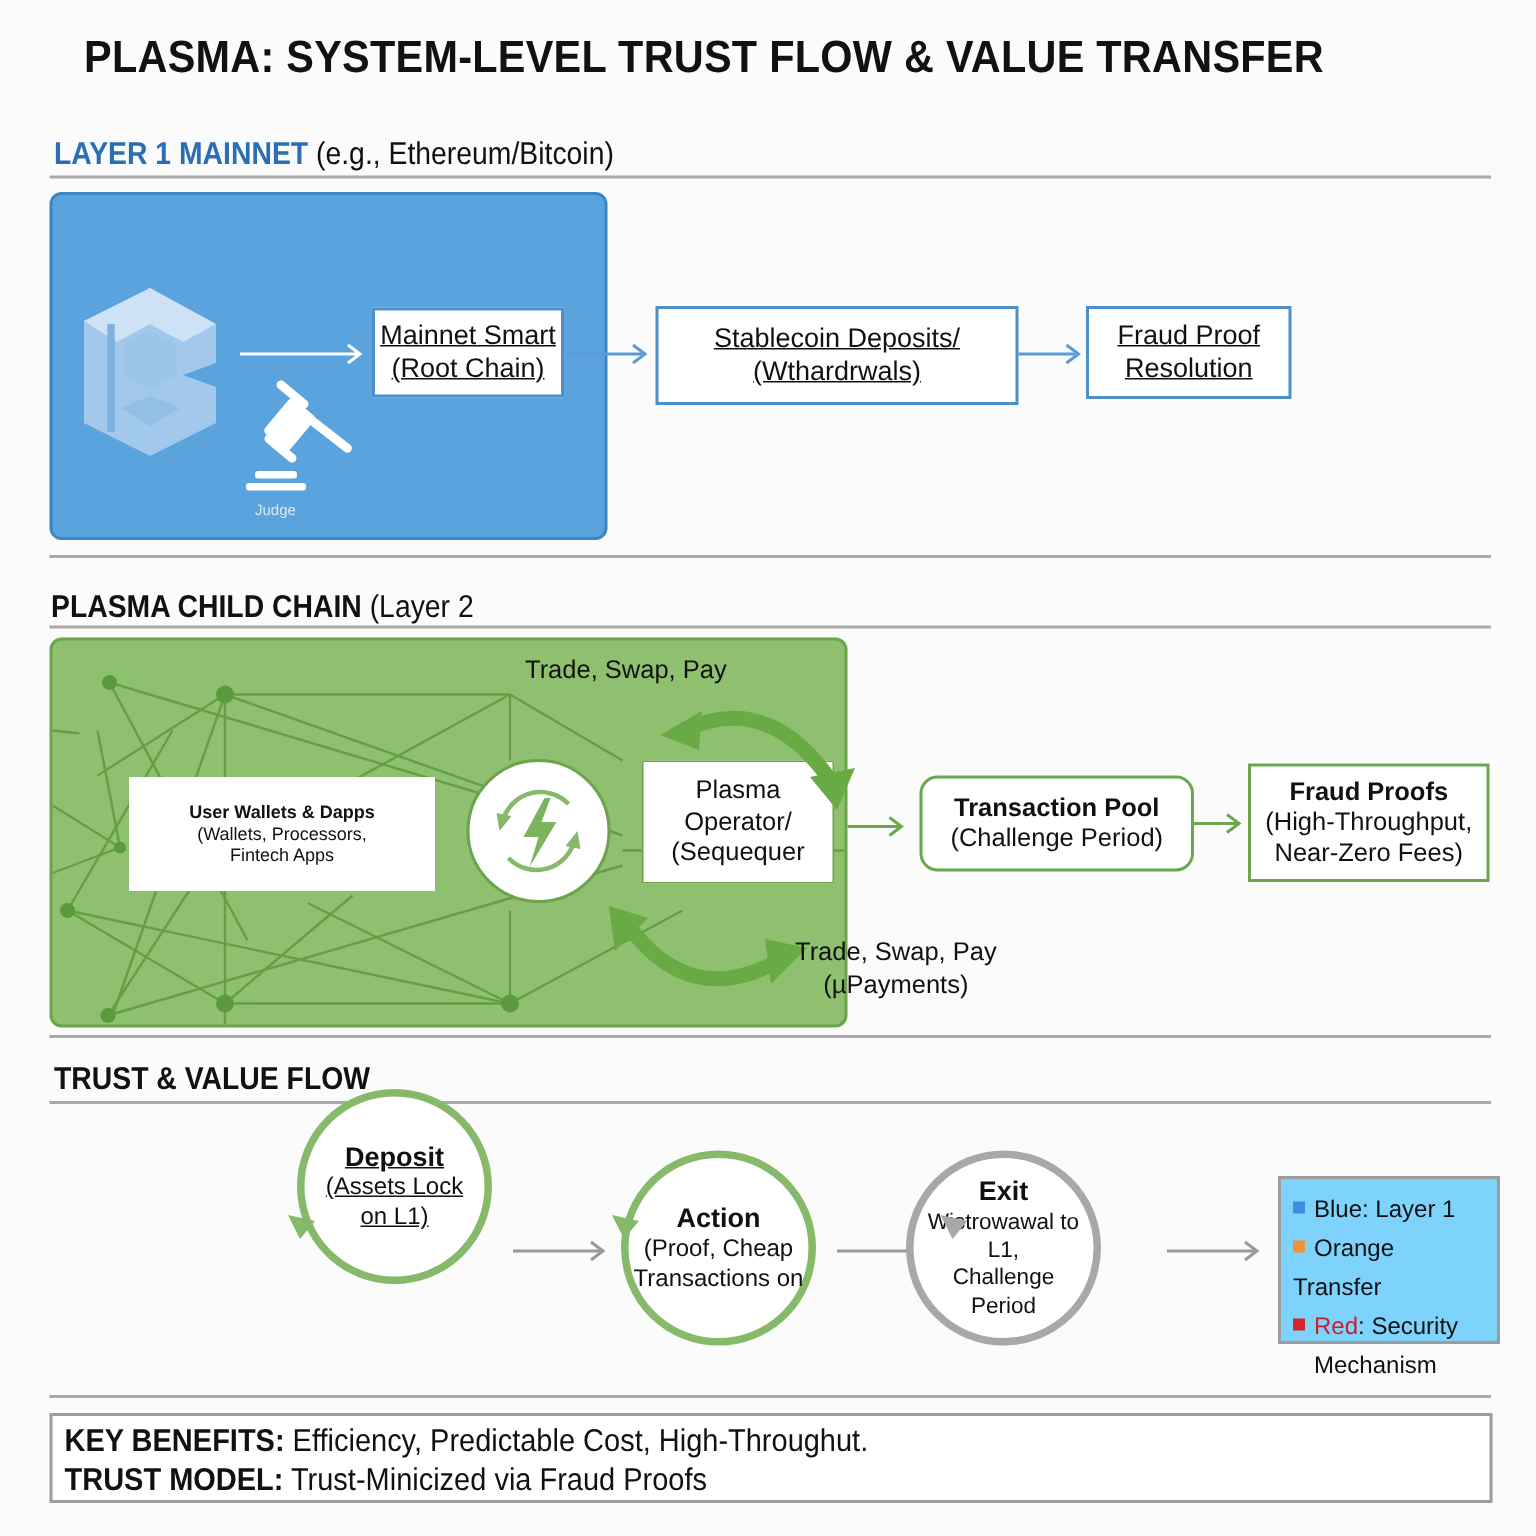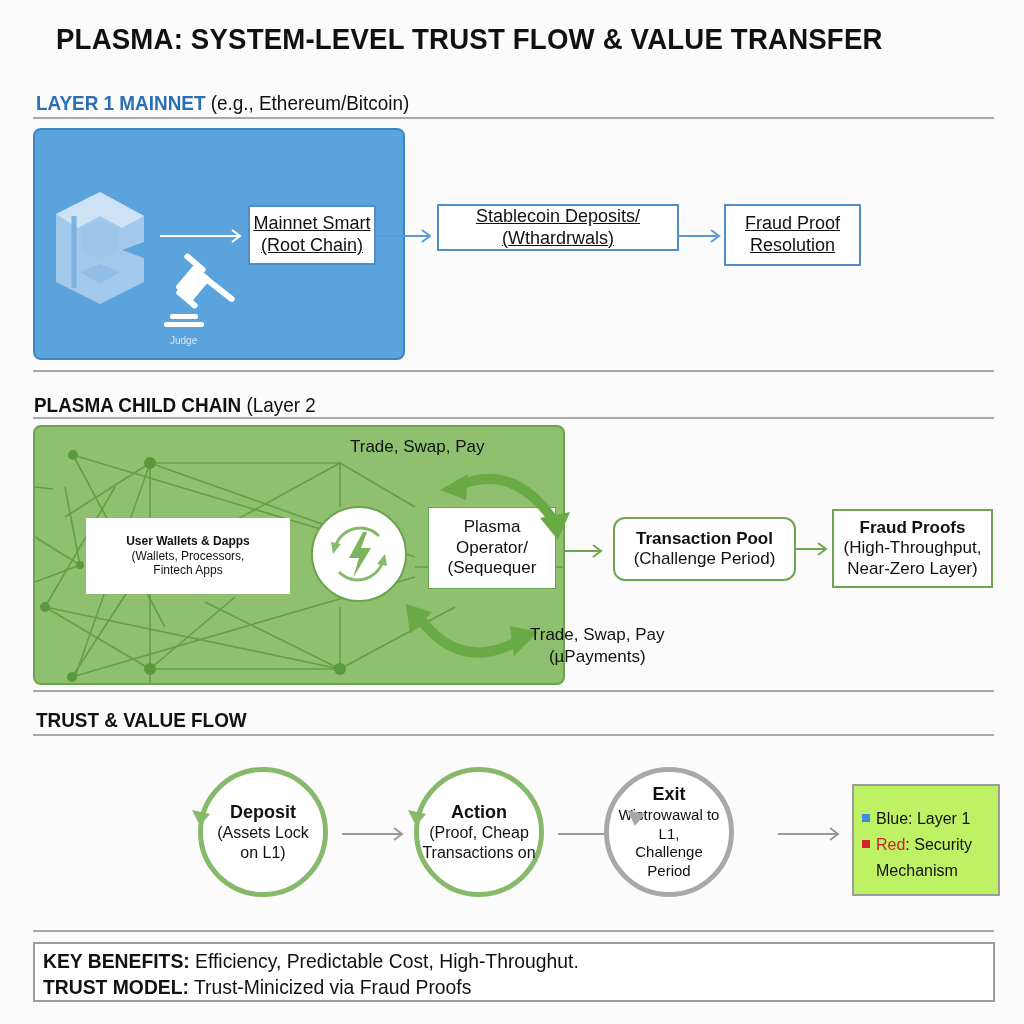--- a/index.html
+++ b/index.html
@@ -42,21 +42,21 @@
       width: 130px; height: 130px; border-radius: 50%; box-sizing: border-box;
       background: #fff; text-align: center; font-family: "Liberation Sans", sans-serif;
       display: flex; flex-direction: column; justify-content: center; align-items: center;
       font-size: 16px; line-height: 1.25;
     }
     .flow-circle.green { border: 5px solid #86b96a; }
     .flow-circle.gray { border: 5px solid #a8a8a8; }
     .flow-circle b { font-size: 18px; }
     .legend {
       left: 852px; top: 784px; width: 148px; height: 112px; box-sizing: border-box;
-      border: 2px solid #9c9c9c; background: #bef264; padding: 20px 8px;
+      border: 2px solid #9c9c9c; background: #7dd3fc; padding: 8px 8px;
       font-family: "Liberation Sans", sans-serif; font-size: 16px; line-height: 26px;
     }
     .legend .sw { display: inline-block; width: 8px; height: 8px; margin-right: 6px; vertical-align: middle; position: relative; top: -2px; }
     .footer {
       left: 33px; top: 942px; width: 962px; height: 60px; box-sizing: border-box;
       border: 2px solid #9c9c9c; background: #fff; padding: 4px 8px;
       font-family: "Liberation Sans", sans-serif; font-size: 21px; line-height: 26px;
     }
     .footer .row { transform: scaleX(0.92); transform-origin: left center; white-space: nowrap; }
     .footer b { font-weight: bold; }
@@ -100,21 +100,21 @@
 <div class="abs" style="left:170px; top:335px; font-size:10px; color:#d7e8f7; font-family:'Liberation Sans',sans-serif;">Judge</div>
 
 <div class="abs box blue" style="left:248px; top:205px; width:128px; height:60px;">
   <span>Mainnet Smart</span>
   <span>(Root Chain)</span>
 </div>
 <svg class="abs" style="left:378px; top:228px;" width="56" height="16">
   <line x1="0" y1="8" x2="50" y2="8" stroke="#5a9bd5" stroke-width="2"></line>
   <polyline points="44,2 52,8 44,14" fill="none" stroke="#5a9bd5" stroke-width="2"></polyline>
 </svg>
-<div class="abs box blue" style="left:437px; top:204px; width:242px; height:47px;">
+<div class="abs box blue" style="left:437px; top:204px; width:242px; height:66px;">
   <span>Stablecoin Deposits/</span>
   <span>(Wthardrwals)</span>
 </div>
 <svg class="abs" style="left:679px; top:228px;" width="44" height="16">
   <line x1="0" y1="8" x2="38" y2="8" stroke="#5a9bd5" stroke-width="2"></line>
   <polyline points="32,2 40,8 32,14" fill="none" stroke="#5a9bd5" stroke-width="2"></polyline>
 </svg>
 <div class="abs box blue" style="left:724px; top:204px; width:137px; height:62px;">
   <span>Fraud Proof</span>
   <span>Resolution</span>
@@ -216,31 +216,31 @@
   <b>Transaction Pool</b>
   <span>(Challenge Period)</span>
 </div>
 <svg class="abs" style="left:796px; top:541px;" width="34" height="16">
   <line x1="0" y1="8" x2="30" y2="8" stroke="#6da64f" stroke-width="2"></line>
   <polyline points="22,2 30,8 22,14" fill="none" stroke="#6da64f" stroke-width="2"></polyline>
 </svg>
 <div class="abs box green" style="left:832px; top:509px; width:161px; height:79px;">
   <b>Fraud Proofs</b>
   <span>(High-Throughput,</span>
-  <span>Near-Zero Layer)</span>
+  <span>Near-Zero Fees)</span>
 </div>
 
 <div class="abs rule" style="top:690px;"></div>
 
 <div class="abs sec-head" style="left:36px; top:708px;">
   <b>TRUST &amp; VALUE FLOW</b>
 </div>
 <div class="abs rule" style="top:734px;"></div>
 
-<div class="abs flow-circle green" style="left:198px; top:767px;">
+<div class="abs flow-circle green" style="left:198px; top:726px;text-decoration:underline;">
   <b>Deposit</b>
   <span>(Assets Lock</span>
   <span>on L1)</span>
 </div>
 <svg class="abs" style="left:192px; top:808px;" width="20" height="20">
     <polygon points="0,2 18,6 8,18" fill="#86b96a"></polygon>
   </svg>
 
 <svg class="abs" style="left:340px; top:826px;" width="66" height="16">
   <line x1="2" y1="8" x2="62" y2="8" stroke="#999" stroke-width="2"></line>
@@ -271,20 +271,21 @@
     <polygon points="0,2 18,6 8,18" fill="#a8a8a8"></polygon>
   </svg>
 
 <svg class="abs" style="left:776px; top:826px;" width="66" height="16">
   <line x1="2" y1="8" x2="62" y2="8" stroke="#999" stroke-width="2"></line>
   <polyline points="54,2 62,8 54,14" fill="none" stroke="#999" stroke-width="2"></polyline>
 </svg>
 
 <div class="abs legend">
   <div><span class="sw" style="background:#3d8ede"></span><span>Blue: Layer 1</span></div>
+  <div><span class="sw" style="background:#f0923a"></span><span>Orange Transfer</span></div>
   <div><span class="sw" style="background:#d4242e"></span><span style="color:#c8232c">Red</span><span>: Security</span></div>
   <div style="padding-left:14px;">Mechanism</div>
 </div>
 
 <div class="abs rule" style="top:930px;"></div>
 
 <div class="abs footer">
   <div class="row"><b>KEY BENEFITS:</b><span> Efficiency, Predictable Cost, High-Throughut.</span></div>
   <div class="row"><b>TRUST MODEL:</b><span> Trust-Minicized via Fraud Proofs</span></div>
 </div>

